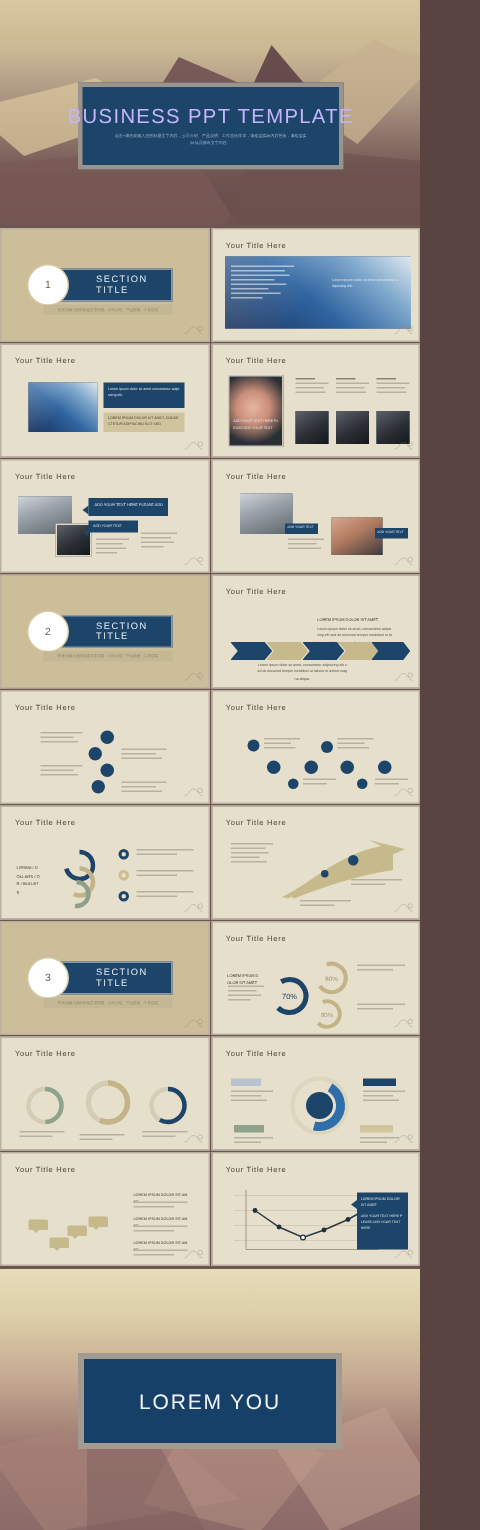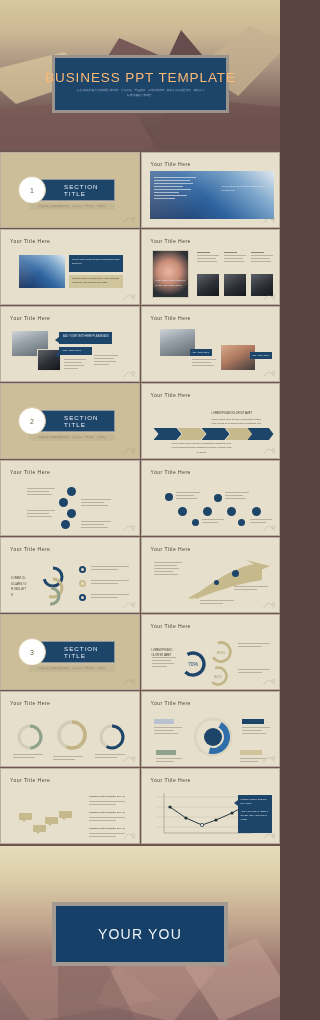--- a/index.html
+++ b/index.html
@@ -33,21 +33,21 @@
         clip-path: polygon(0 20%,78% 0,100% 100%,0 100%); opacity:.7;}
   .s6 { left:150px; top:96px; width:140px; height:56px; background:#6e514f;
         clip-path: polygon(14% 0,100% 22%,100% 100%,0 100%); opacity:.7;}
 
   .cover-card {
     position:absolute; left:52px; top:55px; width:177px; height:58px;
     background:#1d4469; border:3px solid #9b948c;
     display:flex; flex-direction:column; align-items:center; justify-content:center;
   }
   .cover-title {
-    color:#fdba74; font-size:13.5px; letter-spacing:.9px; font-weight:400;
+    color:#c4b5fd; font-size:13.5px; letter-spacing:.9px; font-weight:400;
     white-space:nowrap;
   }
   .cover-sub {
     margin-top:4px; color:#9fb6cc; font-size:2.7px; line-height:1.7;
     text-align:center; width:128px; word-break:break-all;
   }
 
   
   .grid {
     width:280px; background:#6f5551; padding:0;
@@ -719,17 +719,17 @@
     </div>
 
   </div>
 
   <div class="outro">
     <div class="shard o1"></div>
     <div class="shard o2"></div>
     <div class="shard o3"></div>
     <div class="shard o4"></div>
     <div class="outro-card">
-      <div class="outro-title">YOUR YOU</div>
+      <div class="outro-title">LOREM YOU</div>
     </div>
   </div>
 
 </div>
 
 </body></html>

